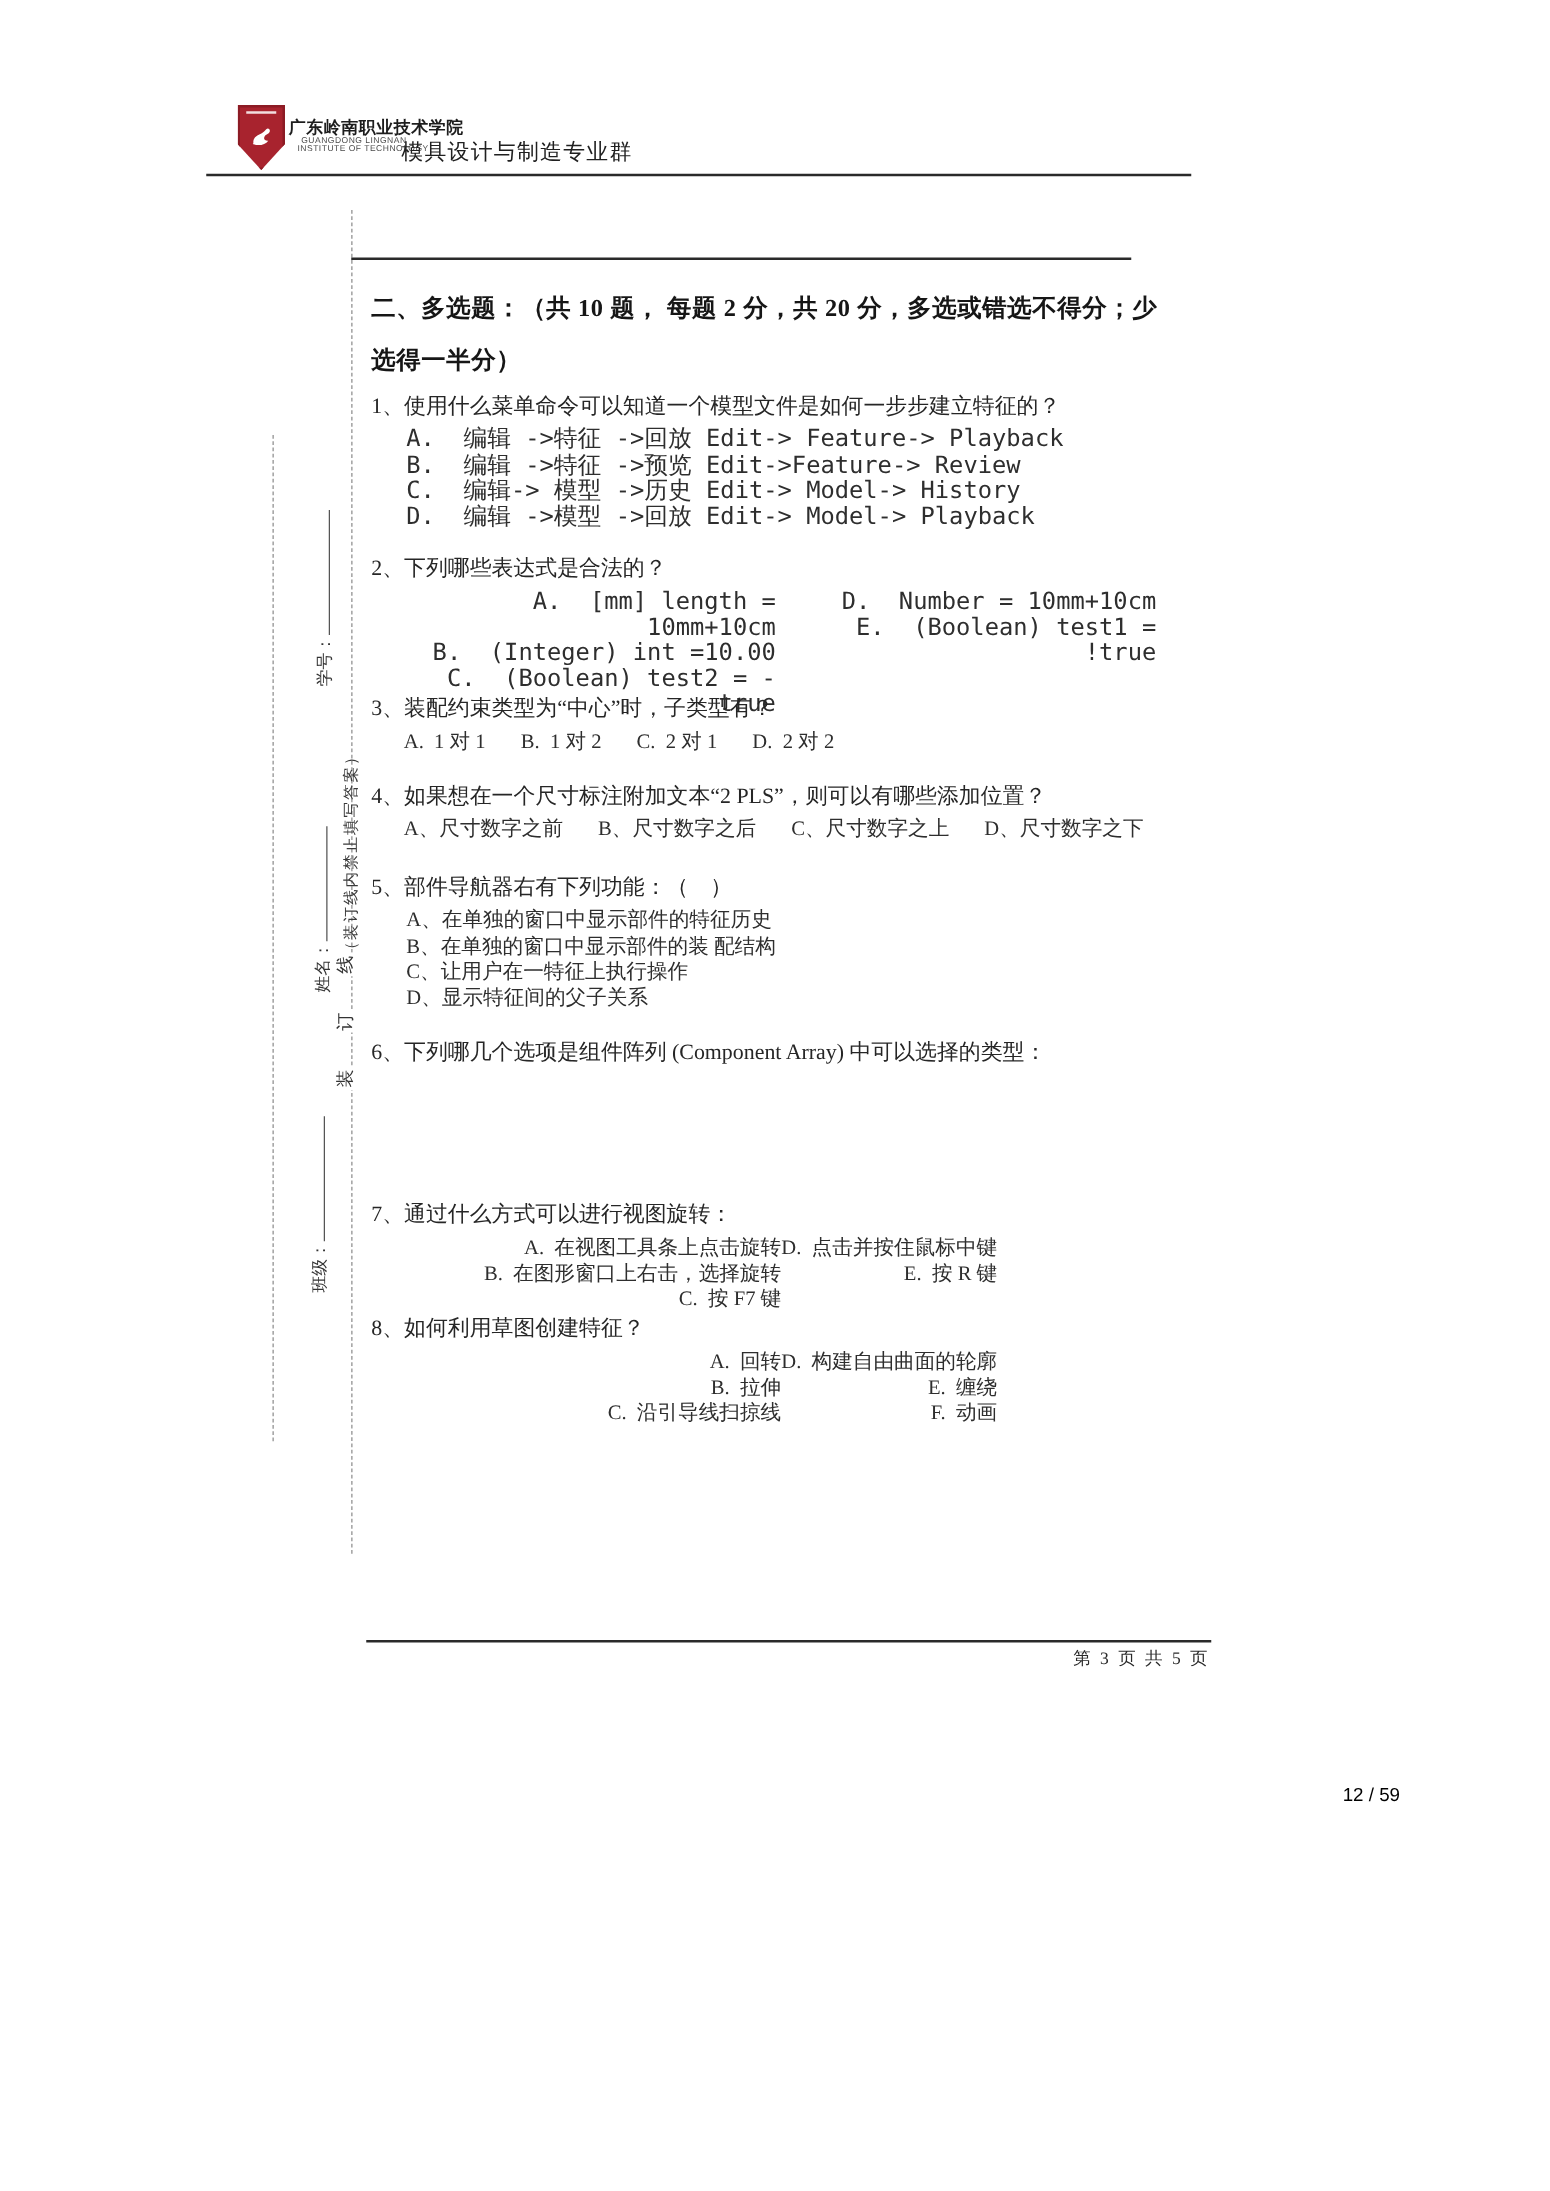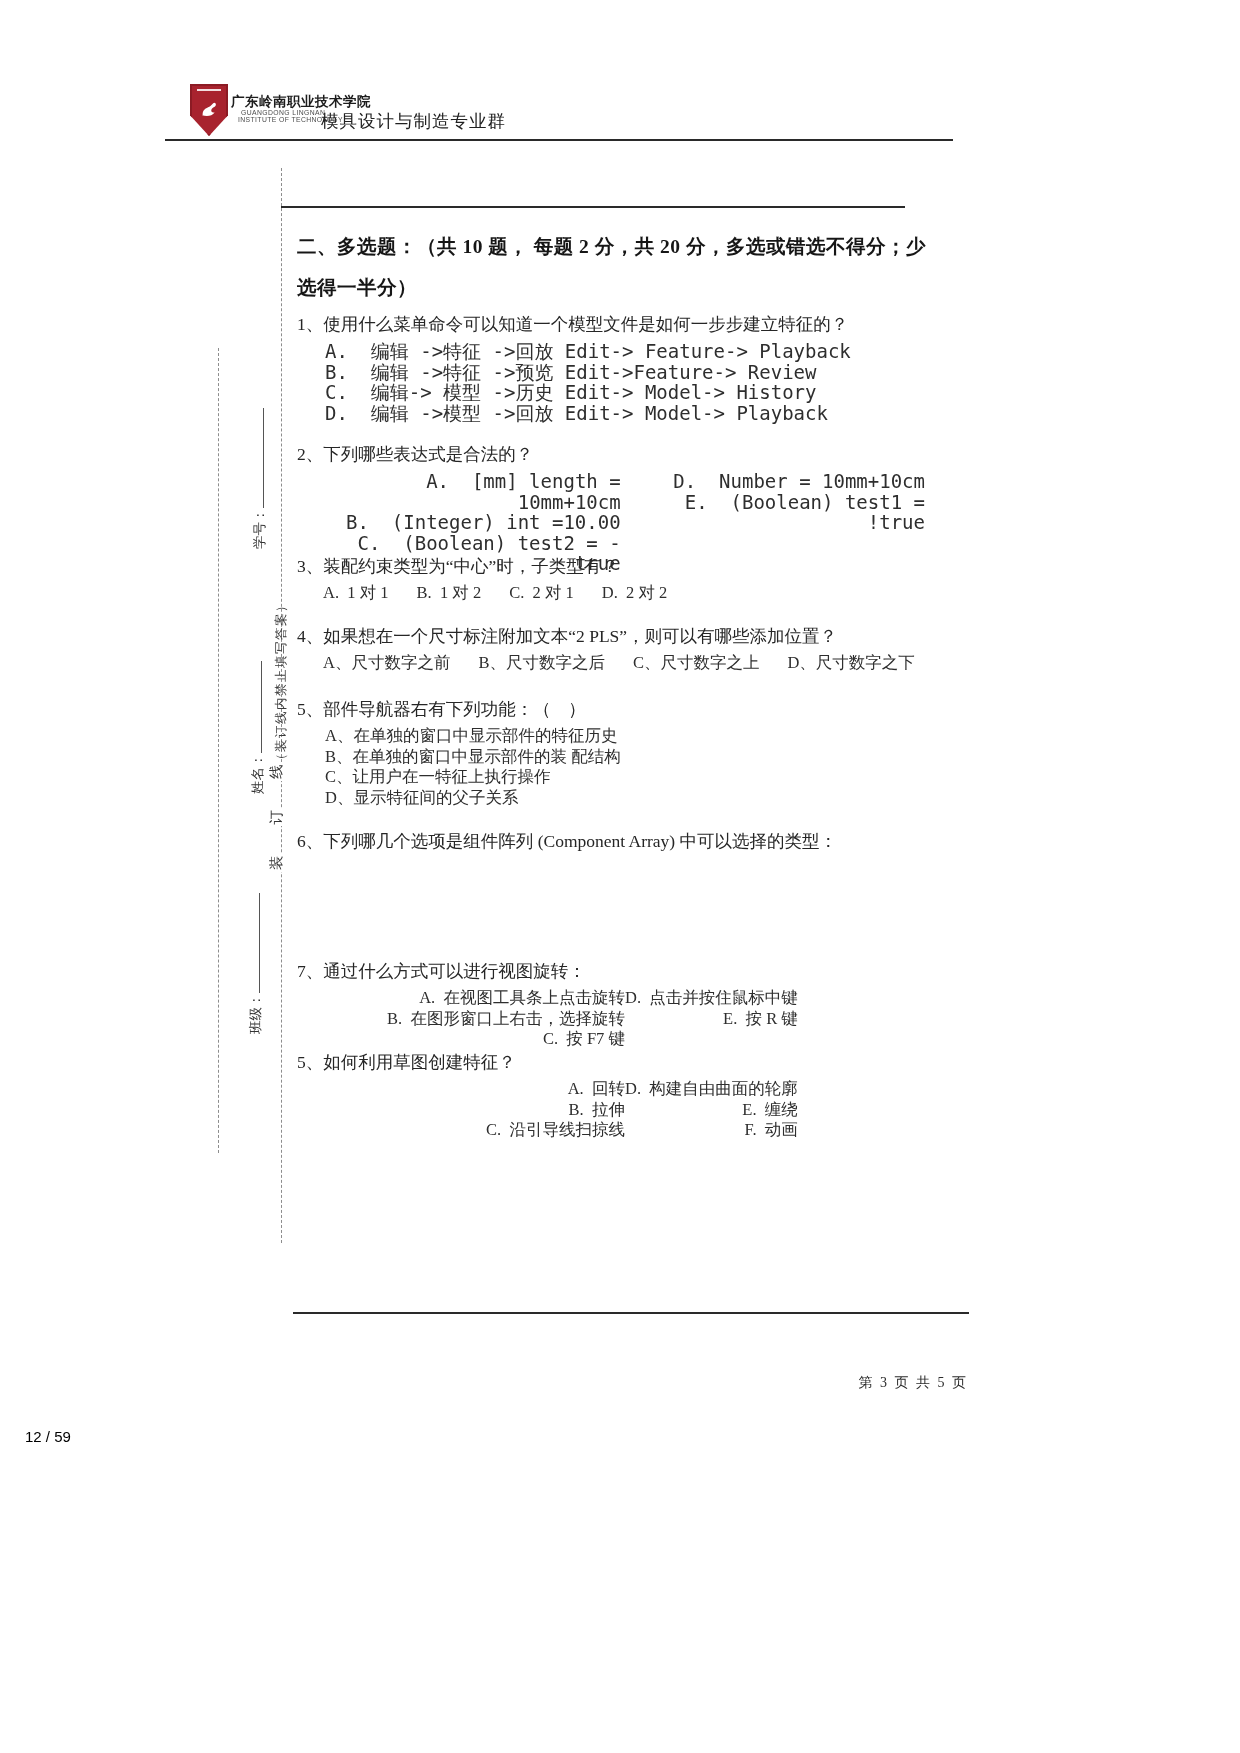--- a/index.html
+++ b/index.html
@@ -33,24 +33,24 @@
   .question{position:absolute;left:297px;width:628px;}
   .stem{font-size:17.5px;line-height:22px;color:#262626;white-space:pre-wrap;}
   .stack-opts{padding-left:28px;margin-top:6px;}
   .inline-opts{padding-left:26px;margin-top:6px;display:flex;gap:28px;}
   .cols{padding-left:28px;margin-top:6px;display:flex;}
   .col{display:flex;flex-direction:column;text-align:right;}
   .col:first-child{width:300px;}
   .opt{font-size:16.5px;line-height:20.5px;color:#2e2e2e;white-space:pre-wrap;}
   .opt.mono{font-family:"DejaVu Sans Mono","Liberation Mono",monospace;font-size:19px;}
 
-  .exam-footer{position:absolute;left:660px;top:1374px;width:308px;text-align:right;
+  .exam-footer{position:absolute;left:660px;top:1318px;width:308px;text-align:right;
                font-size:14px;color:#2a2a2a;letter-spacing:2px;}
-  .page-indicator{position:absolute;left:0;top:1428px;width:1120px;text-align:left;
-                  font-size:15px;color:#000;font-family:"Liberation Sans","DejaVu Sans",sans-serif;padding-left:25px;}
+  .page-indicator{position:absolute;left:0;top:1428px;width:1120px;text-align:right;
+                  font-size:15px;color:#000;font-family:"Liberation Sans","DejaVu Sans",sans-serif;}
 </style>
 </head>
 <body>
 
 <div id="canvas">
 
   <div class="logo">
     <div class="logo-band"></div>
     <svg viewBox="0 0 24 24">
       <path d="M6.5 17c3.5 1.2 8 .8 10-2.2-2.2.2-3.4-1-2.2-3 1-1.4 3.2-1.4 3.2-3.4 0-1.2-1.3-2-2.3-.9l-1.2 1.3c-2 2.2-5.6 2.3-6.8 5.3-.7 1.8.3 2.4-.7 2.9z" fill="#ffffff"></path>
@@ -148,21 +148,21 @@
           <div class="opt">B.  在图形窗口上右击，选择旋转</div>
           <div class="opt">C.  按 F7 键</div>
         </div>
         <div class="col">
           <div class="opt">D.  点击并按住鼠标中键</div>
           <div class="opt">E.  按 R 键</div>
         </div>
       </div>
     </div>
   <div class="question" style="top:1051px;">
-      <div class="stem">5、如何利用草图创建特征？</div>
+      <div class="stem">8、如何利用草图创建特征？</div>
       <div class="cols">
         <div class="col">
           <div class="opt">A.  回转</div>
           <div class="opt">B.  拉伸</div>
           <div class="opt">C.  沿引导线扫掠线</div>
         </div>
         <div class="col">
           <div class="opt">D.  构建自由曲面的轮廓</div>
           <div class="opt">E.  缠绕</div>
           <div class="opt">F.  动画</div>

